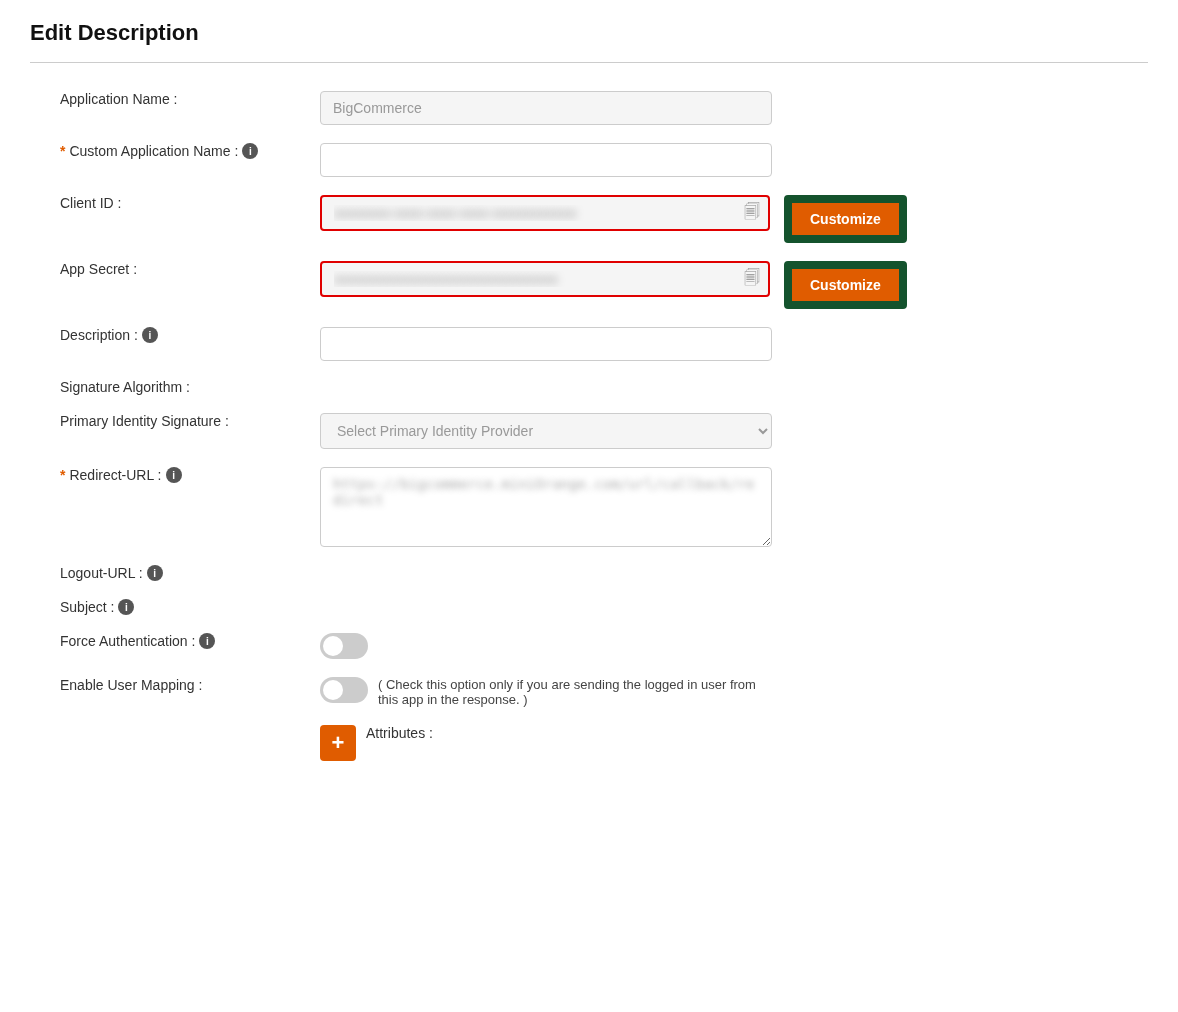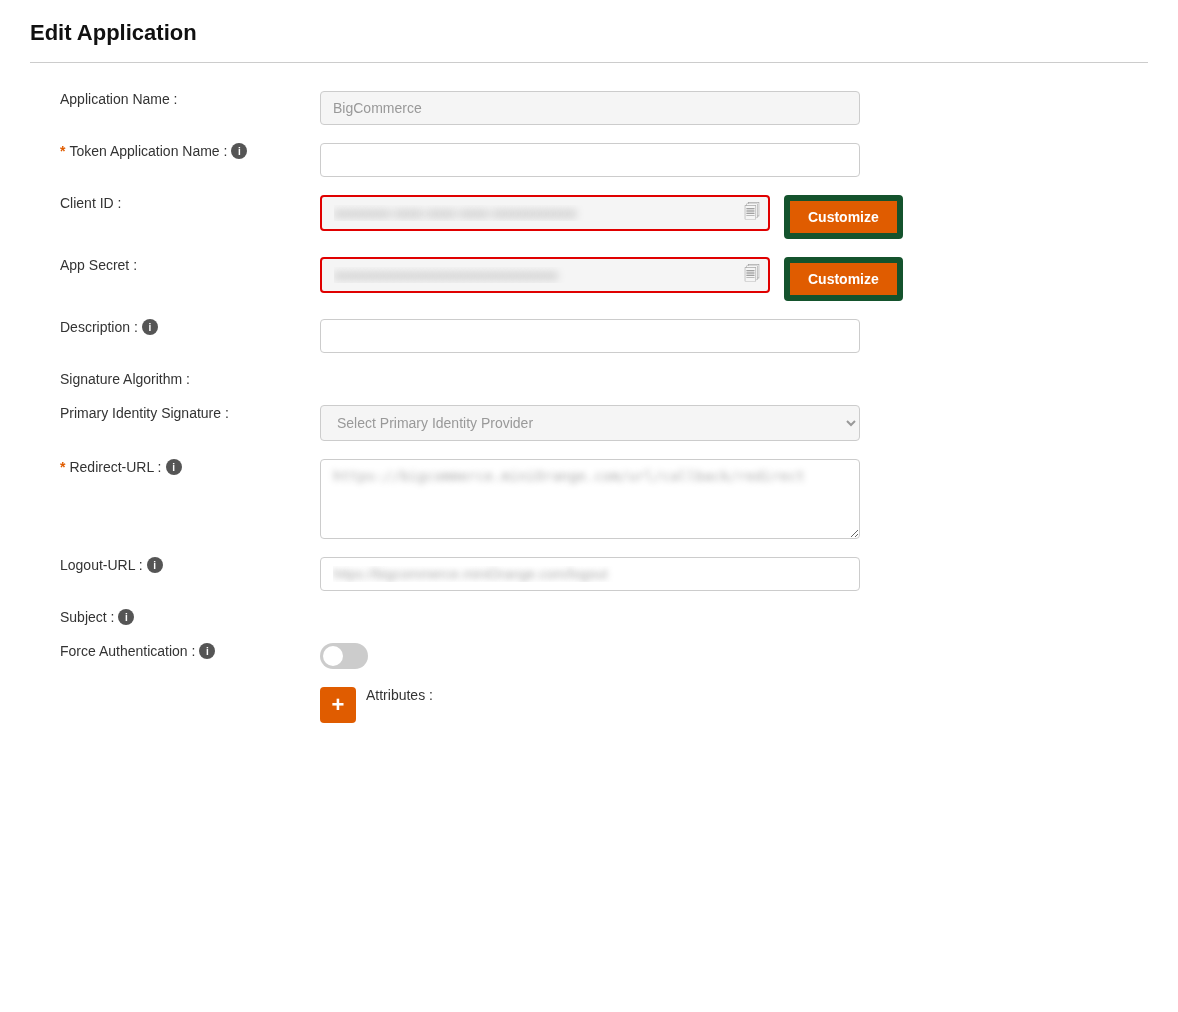--- a/index.html
+++ b/index.html
@@ -55,21 +55,21 @@
       width: 16px;
       height: 16px;
       background: #555;
       color: #fff;
       border-radius: 50%;
       font-size: 10px;
       font-weight: bold;
       cursor: pointer;
     }
     .form-control {
-      width: 540px;
+      width: 452px;
       padding: 8px 12px;
       border: 1px solid #ccc;
       border-radius: 4px;
       font-size: 14px;
       background: #fff;
       color: #333;
     }
     .form-control:read-only {
       background: #f5f5f5;
       color: #999;
@@ -106,21 +106,21 @@
     }
     textarea.form-control {
       resize: vertical;
       min-height: 80px;
     }
     .customize-btn {
       margin-left: 14px;
       padding: 8px 18px;
       background: #e05c00;
       color: #fff;
-      border: 6px solid #14532d;
+      border: 8px solid #14532d;
       border-radius: 4px;
       font-size: 14px;
       font-weight: bold;
       cursor: pointer;
     }
     
     .toggle-switch {
       position: relative;
       display: inline-block;
       width: 48px;
@@ -183,34 +183,34 @@
     }
     .redirect-url-blurred {
       color: transparent;
       text-shadow: 0 0 6px rgba(0,0,0,0.35);
     }
   </style>
 </head>
 <body>
 
 <div class="page-container">
-  <h1 class="page-title">Edit Application</h1>
+  <h1 class="page-title">Edit Description</h1>
   <hr class="divider">
 
   <div class="form-section">
 
     <div class="form-row">
       <label class="form-label">Application Name :</label>
       <input class="form-control" type="text" readonly="" value="BigCommerce" style="">
     </div>
 
     <div class="form-row">
       <label class="form-label">
         <span class="required">*</span>
-        <span>Token Application Name :</span>
+        <span>Custom Application Name :</span>
         <span class="info-icon">i</span>
       </label>
       <input class="form-control" type="text" style="">
     </div>
 
     <div class="form-row">
       <label class="form-label">Client ID :</label>
       <div class="form-control-wrapper">
         <input class="form-control blurred field-with-border" type="text" value="xxxxxxxx-xxxx-xxxx-xxxx-xxxxxxxxxxxx" readonly="" style="">
         <span class="copy-icon">🗐</span>
@@ -254,41 +254,48 @@
         <span class="info-icon">i</span>
       </label>
       <textarea class="form-control redirect-url-blurred" style="">https://bigcommerce.miniOrange.com/url/callback/redirect</textarea>
     </div>
 
     <div class="form-row">
       <label class="form-label">
         <span>Logout-URL :</span>
         <span class="info-icon">i</span>
       </label>
-      <input class="form-control logout-url-blurred" type="text" value="https://bigcommerce.miniOrange.com/logout" style="">
     </div>
 
     <div class="form-row">
       <label class="form-label">
         <span>Subject :</span>
         <span class="info-icon">i</span>
       </label>
     </div>
 
     <div class="form-row">
       <label class="form-label">
         <span>Force Authentication :</span>
         <span class="info-icon">i</span>
       </label>
       <label class="toggle-switch">
         <input type="checkbox" style="">
         <span class="toggle-slider"></span>
       </label>
     </div>
 
+    <div class="form-row">
+      <label class="form-label">Enable User Mapping :</label>
+      <label class="toggle-switch">
+        <input type="checkbox" style="">
+        <span class="toggle-slider"></span>
+      </label>
+      <span class="mapping-note">( Check this option only if you are sending the logged in user from this app in the response. )</span>
+    </div>
 
     <div class="form-row">
       <div style="width:260px; min-width:260px;"></div>
       <button class="add-btn">+</button>
       <label class="form-label" style="width:auto; margin-left: 10px;">Attributes :</label>
     </div>
 
   </div>
 </div>
 

